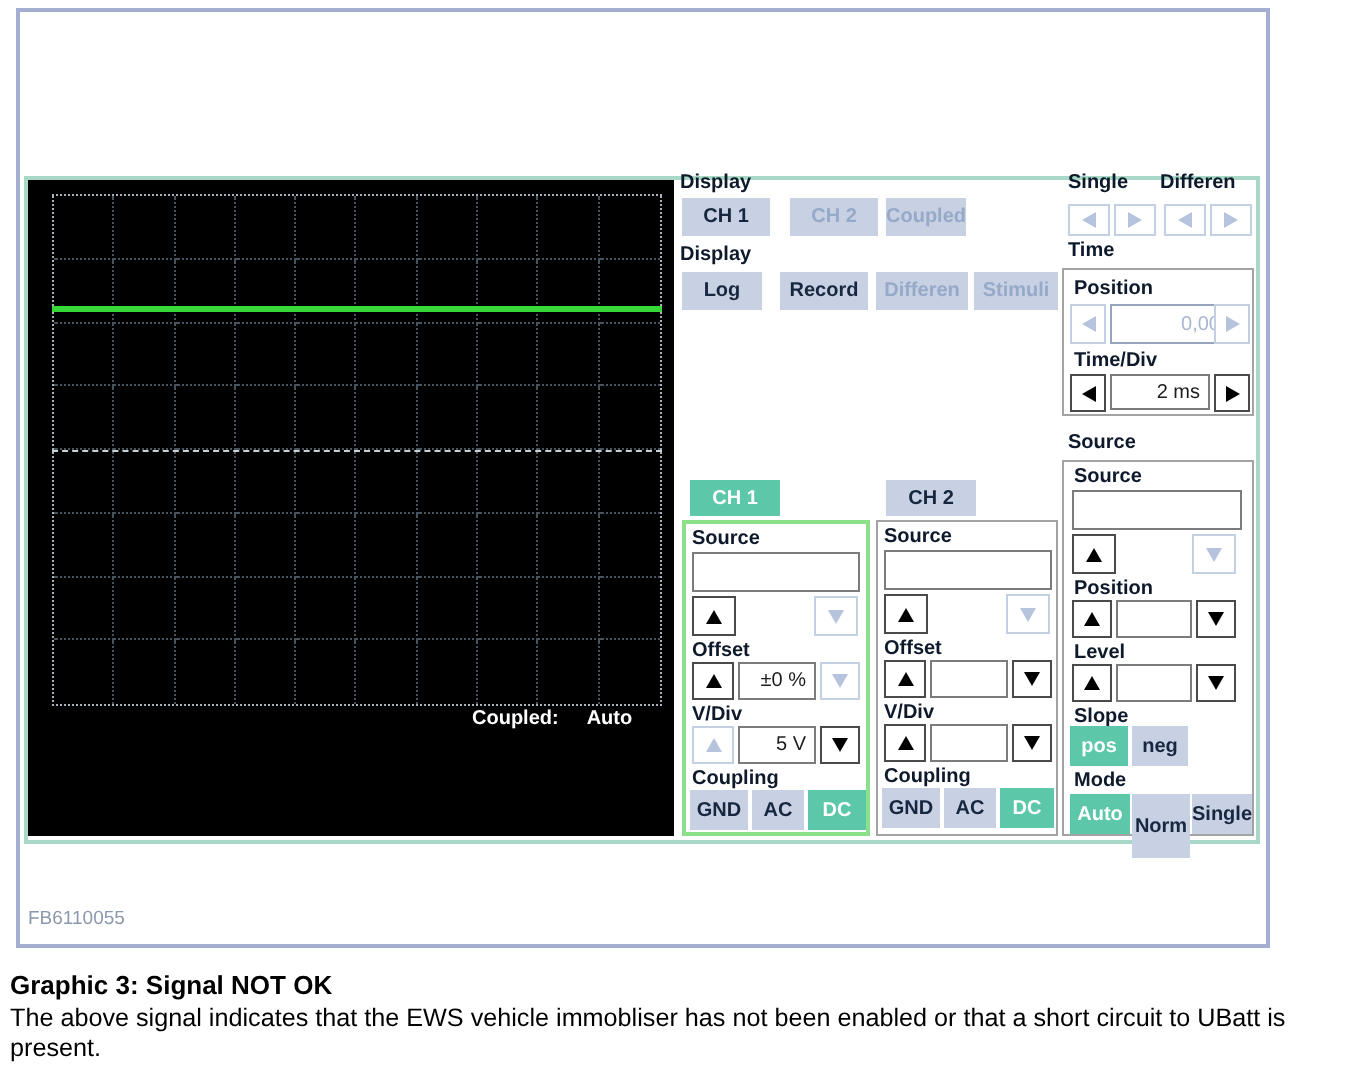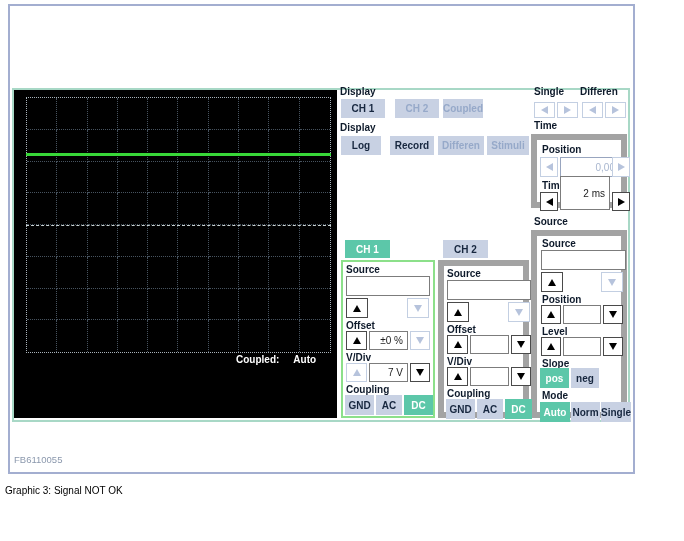--- a/index.html
+++ b/index.html
@@ -18,35 +18,35 @@
   .spin.pale{border-color:#c3cfe2}
   .tri{width:0;height:0;display:block}
   .tri.up{border-left:4px solid transparent;border-right:4px solid transparent;border-bottom:7px solid #000}
   .tri.down{border-left:4px solid transparent;border-right:4px solid transparent;border-top:7px solid #000}
   .tri.left{border-top:4px solid transparent;border-bottom:4px solid transparent;border-right:7px solid #000}
   .tri.right{border-top:4px solid transparent;border-bottom:4px solid transparent;border-left:7px solid #000}
   .pale .tri.up{border-bottom-color:#b6c3dc}
   .pale .tri.down{border-top-color:#b6c3dc}
   .pale .tri.left{border-right-color:#b6c3dc}
   .pale .tri.right{border-left-color:#b6c3dc}
-  .box{position:absolute;border:6px solid #a3a3a3;background:#fff}
+  .box{position:absolute;border:1px solid #a3a3a3;background:#fff}
   #frame{position:absolute;left:8px;top:4px;width:627px;height:470px;border:2px solid #a3aed0;background:#fff}
   #panel{position:absolute;left:2px;top:82px;width:618px;height:334px;border:2px solid #a8d8c6;background:#fff}
   #scope{position:absolute;left:0;top:0;width:323px;height:328px;background:#000}
   #grid{position:absolute;left:12px;top:7px;width:305px;height:256px;border:1px dotted #a8b2ba;
         display:grid;grid-template-columns:repeat(10,1fr);grid-template-rows:repeat(8,1fr)}
   .gcell{border-right:1px dotted #47535f;border-bottom:1px dotted #47535f}
   .gcell:nth-child(10n){border-right:none}
   .gcell:nth-child(n+71){border-bottom:none}
   #centerline{position:absolute;left:12px;top:135px;width:305px;height:0;border-top:1px dashed #c9d2d2}
   #signal{position:absolute;left:12px;top:63px;width:305px;height:3px;background:#38d838}
   #scope-status{position:absolute;left:222px;top:264px;display:flex;gap:14px;color:#fff;font-weight:bold;font-size:10px}
   #fig-id{position:absolute;left:4px;top:448px;font-size:9.5px;color:#8b98ad}
   #caption{position:absolute;left:5px;top:485px;width:678px;color:#000}
-  #caption-title{font-weight:normal;font-size:10px}
+  #caption-title{font-weight:bold;font-size:13px}
   #caption-body{font-size:12.6px;line-height:14.5px;margin-top:2px}
 </style>
 </head>
 <body>
 
 <div id="frame">
   <div id="panel">
 
     <div id="scope">
       <div id="grid">
@@ -172,21 +172,21 @@
           <span class="tri left"></span>
         </div>
       <div class="field pale" style="left:23px;top:17px;width:60px;height:20px">0,00</div>
       <div class="spin pale" style="left:75px;top:17px;width:18px;height:20px">
           <span class="tri right"></span>
         </div>
       <div class="lbl" style="left:5px;top:40px">Time/Div</div>
       <div class="spin" style="left:3px;top:52px;width:18px;height:19px">
           <span class="tri left"></span>
         </div>
-      <div class="field" style="left:23px;top:36px;width:50px;height:34px">2 ms</div>
+      <div class="field" style="left:23px;top:52px;width:50px;height:18px">2 ms</div>
       <div class="spin" style="left:75px;top:52px;width:18px;height:19px">
           <span class="tri right"></span>
         </div>
     </div>
 
     <div class="lbl" style="left:520px;top:126px">Source</div>
     <div class="box" style="left:517px;top:140px;width:96px;height:188px">
       <div class="lbl" style="left:5px;top:2px">Source</div>
       <div class="field left" style="left:4px;top:14px;width:85px;height:20px"></div>
       <div class="spin" style="left:4px;top:36px;width:22px;height:20px">
@@ -209,21 +209,21 @@
         </div>
       <div class="field" style="left:26px;top:101px;width:38px;height:19px"></div>
       <div class="spin" style="left:66px;top:101px;width:20px;height:19px">
           <span class="tri down"></span>
         </div>
       <div class="lbl" style="left:5px;top:122px">Slope</div>
       <div class="btn teal" style="left:3px;top:132px;width:29px;height:20px">pos</div>
       <div class="btn" style="left:34px;top:132px;width:28px;height:20px">neg</div>
       <div class="lbl" style="left:5px;top:154px">Mode</div>
       <div class="btn teal" style="left:3px;top:166px;width:30px;height:20px">Auto</div>
-      <div class="btn" style="left:34px;top:166px;width:29px;height:20px">Norm</div>
+      <div class="btn" style="left:34px;top:166px;width:29px;height:32px">Norm</div>
       <div class="btn" style="left:64px;top:166px;width:30px;height:20px">Single</div>
     </div>
 
     <div class="btn teal" style="left:331px;top:150px;width:45px;height:18px">CH 1</div>
     <div class="btn" style="left:429px;top:150px;width:45px;height:18px">CH 2</div>
 
     <div class="box" style="left:327px;top:170px;width:94px;height:158px;border:2px solid #8ce08a">
       <div class="lbl" style="left:3px;top:2px">Source</div>
       <div class="field left" style="left:3px;top:14px;width:84px;height:20px"></div>
       <div class="spin" style="left:3px;top:36px;width:22px;height:20px">
@@ -237,21 +237,21 @@
           <span class="tri up"></span>
         </div>
       <div class="field" style="left:26px;top:69px;width:39px;height:19px">±0 %</div>
       <div class="spin pale" style="left:67px;top:69px;width:20px;height:19px">
           <span class="tri down"></span>
         </div>
       <div class="lbl" style="left:3px;top:90px">V/Div</div>
       <div class="spin pale" style="left:3px;top:101px;width:21px;height:19px">
           <span class="tri up"></span>
         </div>
-      <div class="field" style="left:26px;top:101px;width:39px;height:19px">7 V</div>
+      <div class="field" style="left:26px;top:101px;width:39px;height:19px">5 V</div>
       <div class="spin" style="left:67px;top:101px;width:20px;height:19px">
           <span class="tri down"></span>
         </div>
       <div class="lbl" style="left:3px;top:122px">Coupling</div>
       <div class="btn" style="left:2px;top:133px;width:29px;height:20px">GND</div>
       <div class="btn" style="left:33px;top:133px;width:26px;height:20px">AC</div>
       <div class="btn teal" style="left:61px;top:133px;width:29px;height:20px">DC</div>
     </div>
 
     <div class="box" style="left:424px;top:170px;width:91px;height:158px">
@@ -285,13 +285,14 @@
       <div class="btn teal" style="left:61px;top:133px;width:27px;height:20px">DC</div>
     </div>
 
   </div>
 
   <div id="fig-id">FB6110055</div>
 </div>
 
 <div id="caption">
   <div id="caption-title">Graphic 3: Signal NOT OK</div>
+  <div id="caption-body">The above signal indicates that the EWS vehicle immobliser has not been enabled or that a short circuit to UBatt is present.</div>
 </div>
 
 </body></html>

